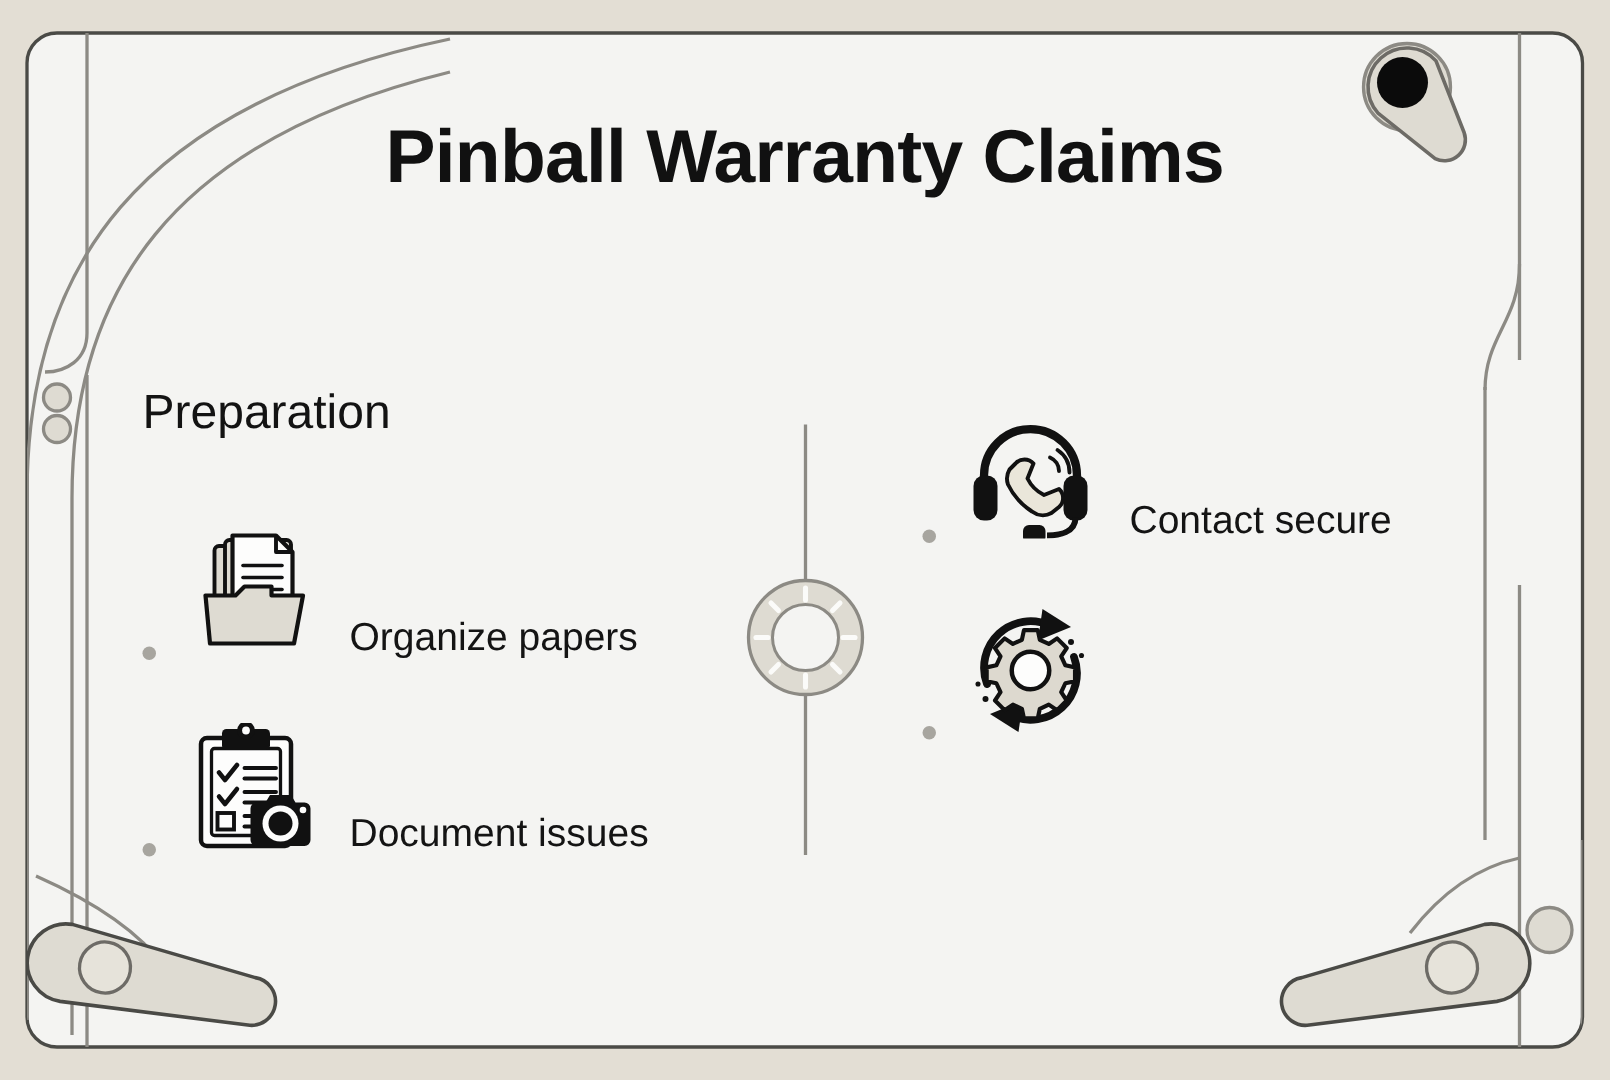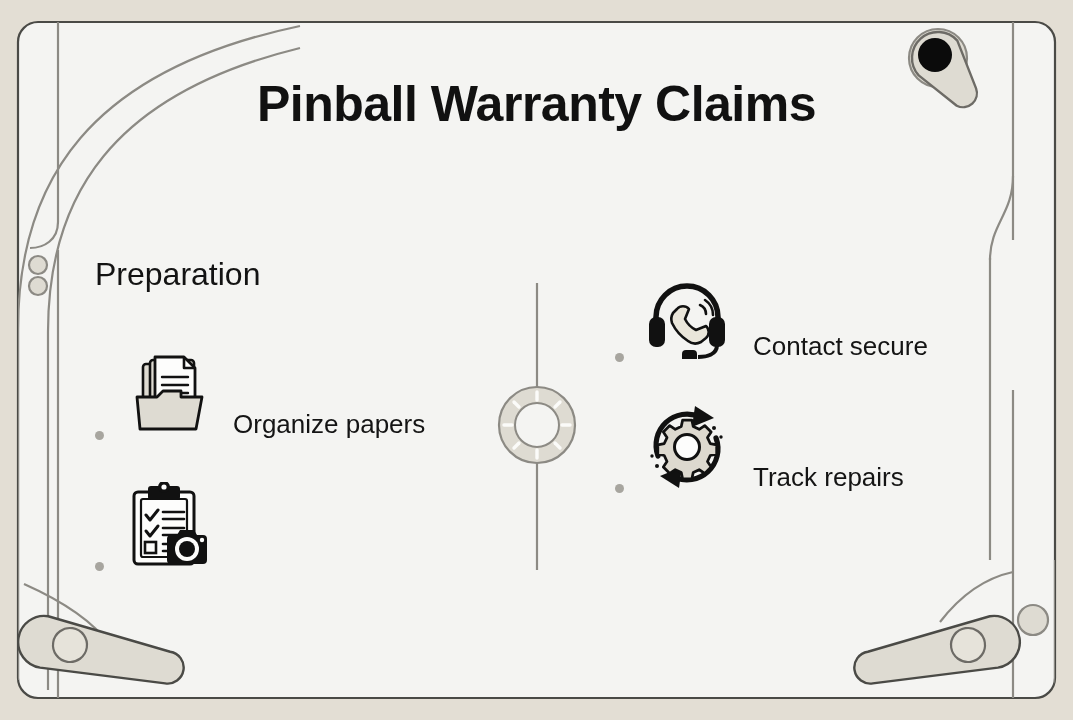--- a/index.html
+++ b/index.html
@@ -236,20 +236,21 @@
               <line x1="39" y1="62" x2="48" y2="62"></line>
               <line x1="39" y1="69" x2="48" y2="69"></line>
             </g>
 
             <path d="M 47 53 L 53 53 L 56 48 L 70 48 L 73 53 L 79 53 A 4 4 0 0 1 83 57 L 83 78 A 4 4 0 0 1 79 82 L 47 82 A 4 4 0 0 1 43 78 L 43 57 A 4 4 0 0 1 47 53 Z" fill="#111"></path>
             <circle cx="63" cy="67" r="12" fill="#fdfdfc"></circle>
             <circle cx="63" cy="67" r="8" fill="#111"></circle>
             <circle cx="78" cy="58" r="2.2" fill="#fdfdfc"></circle>
           </svg>
         </span>
+        <span class="item-label">Document issues</span>
       </div>
     </div>
 
     <div class="col col-right">
 
       <div class="item">
         <span class="bullet"></span>
         <span class="item-icon">
           <svg width="86" height="86" viewBox="0 0 86 86">
 
@@ -284,18 +285,17 @@
 
             <circle cx="70" cy="24" r="2" fill="#111"></circle>
             <circle cx="77" cy="33" r="1.7" fill="#111"></circle>
             <circle cx="13" cy="62" r="2" fill="#111"></circle>
             <circle cx="8" cy="52" r="1.7" fill="#111"></circle>
 
             <path d="M 38 17 L 48 17 L 49.5 24 L 56 27 L 62 23 L 69 30 L 65 36 L 68 42.5 L 75 44 L 75 54 L 68 55.5 L 65 62 L 69 68 L 62 75 L 56 71 L 49.5 74 L 48 81 L 38 81 L 36.5 74 L 30 71 L 24 75 L 17 68 L 21 62 L 18 55.5 L 11 54 L 11 44 L 18 42.5 L 21 36 L 17 30 L 24 23 L 30 27 L 36.5 24 Z" transform="translate(0,-6) scale(0.92) translate(4,7)" fill="#ddd9cf" stroke="#111" stroke-width="3" stroke-linejoin="round"></path>
             <circle cx="43" cy="43" r="12.5" fill="#fdfdfc" stroke="#111" stroke-width="3"></circle>
           </svg>
         </span>
-        <span class="item-label">Track repairs</span>
       </div>
     </div>
 
   </div>
 </div>
 
 </body></html>

